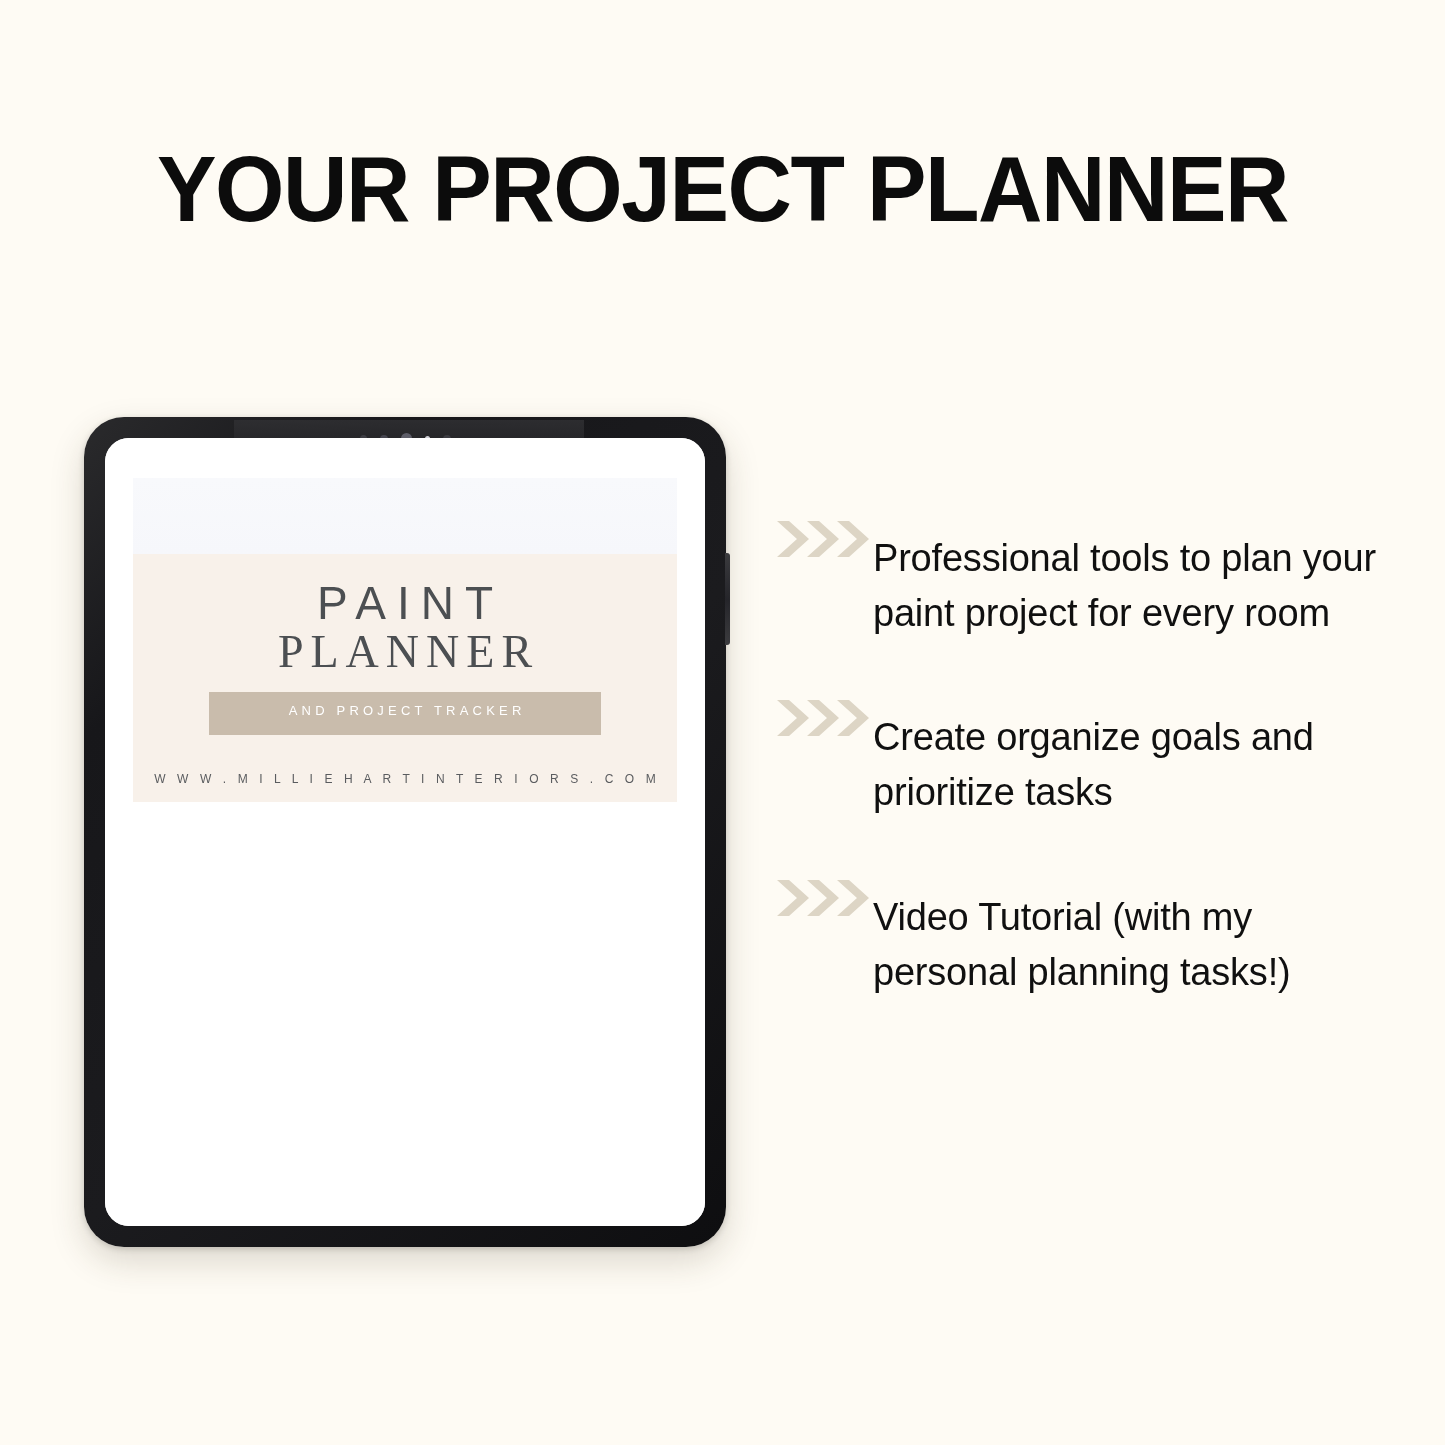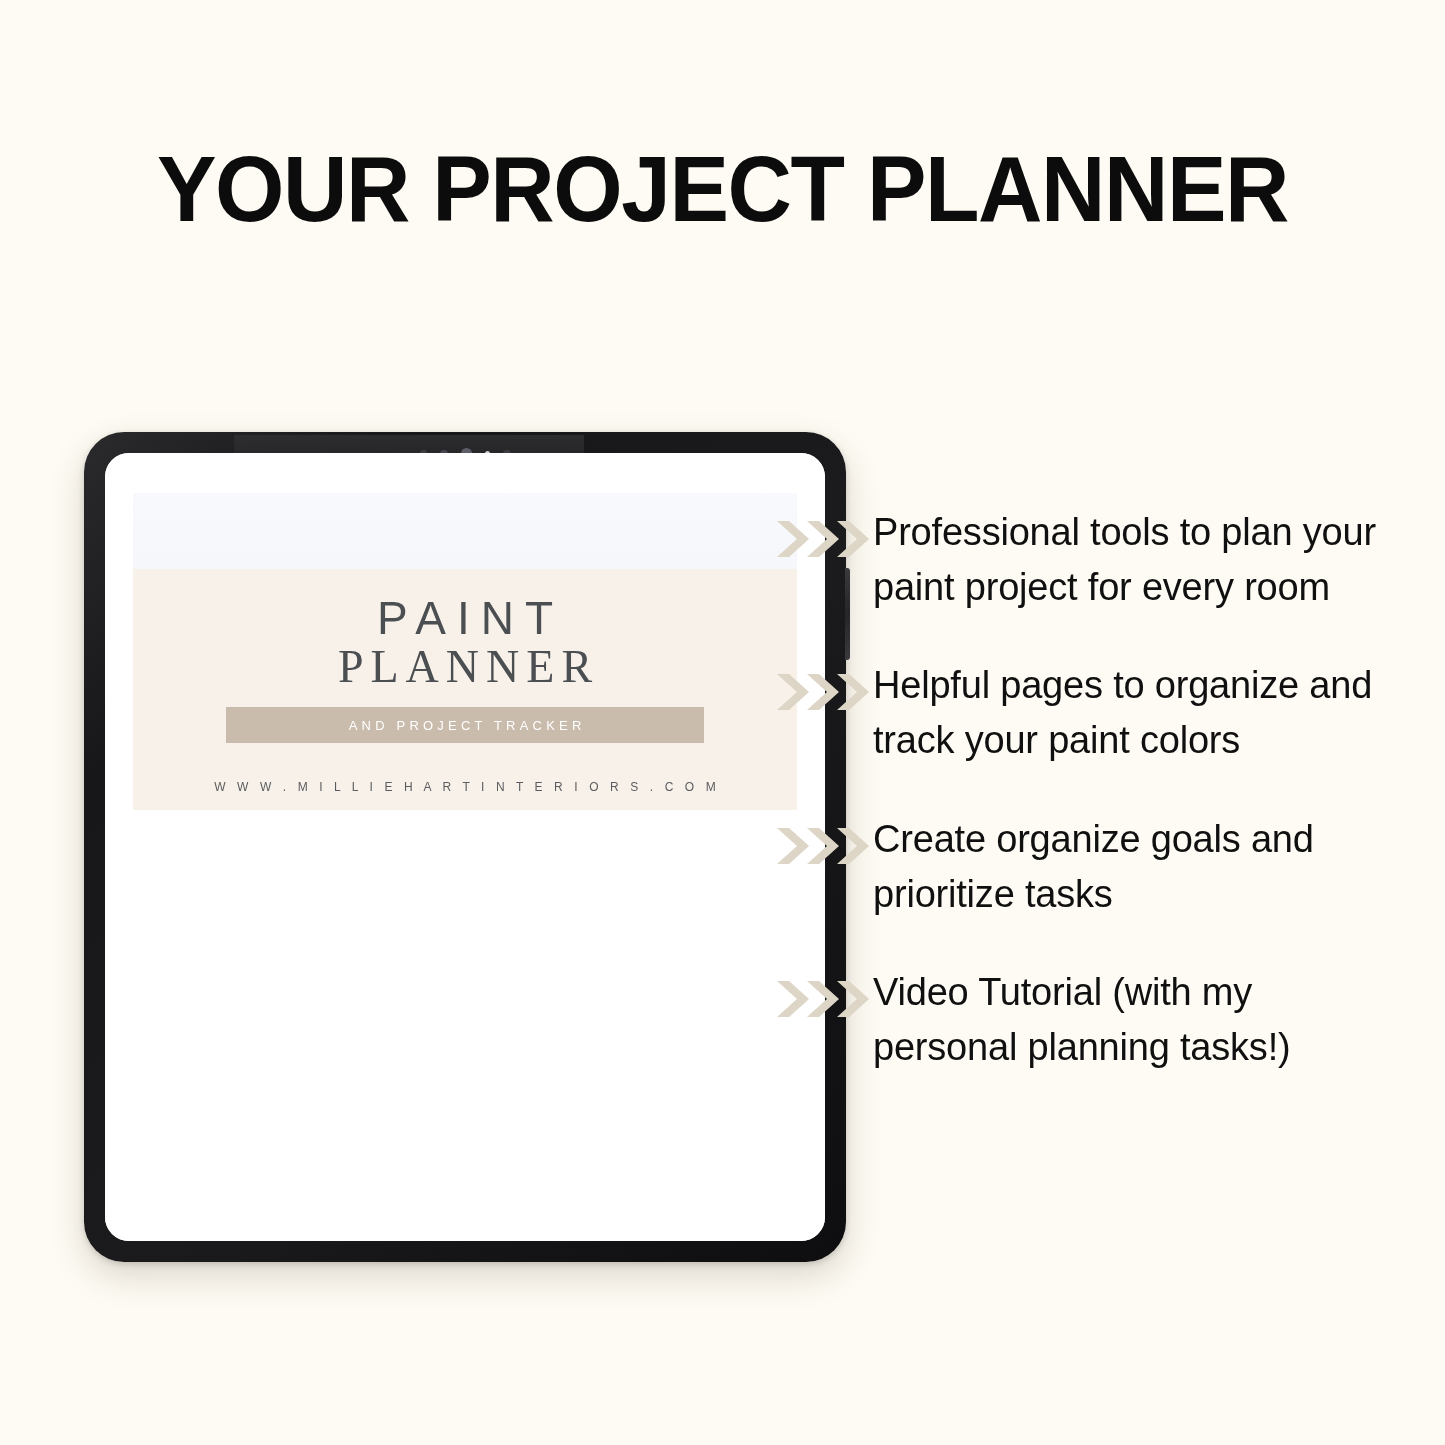--- a/index.html
+++ b/index.html
@@ -29,22 +29,22 @@
     letter-spacing: -1.5px;
     color: #0C0C0C;
     line-height: 1;
     transform: scaleX(0.97);
   }
 
   
   .tablet-wrap {
     position: absolute;
     left: 84px;
-    top: 432px;
-    width: 762px;
+    top: 417px;
+    width: 642px;
     height: 830px;
   }
 
   .tablet-body {
     position: absolute;
     inset: 0;
     background: linear-gradient(135deg, #2a2a2c 0%, #17171a 22%, #1b1b1e 55%, #0e0e10 100%);
     border-radius: 40px;
     box-shadow: 0 14px 34px rgba(60,48,30,0.18), 0 2px 6px rgba(0,0,0,0.16);
   }
@@ -148,21 +148,21 @@
   }
 
   .cover-subbanner {
     margin: 16px auto 0 auto;
     width: 72%;
     background: #C9BCAC;
     color: #ffffff;
     font-size: 13px;
     letter-spacing: 4.2px;
     text-indent: 4.2px;
-    padding: 11px 0 10px 0;
+    padding: 11px 0 17px 0;
     font-weight: 400;
   }
 
   
   .cover-photo {
     position: relative;
     flex: 1;
     background: linear-gradient(180deg, #fdfdfd 0%, #fafafa 55%, #f7f6f5 100%);
     overflow: hidden;
   }
@@ -203,20 +203,21 @@
     gap: 2px;
   }
 
   .feature-text {
     font-family: "Liberation Sans", sans-serif;
     font-size: 38px;
     line-height: 1.44;
     color: #101010;
     font-weight: 400;
     letter-spacing: -0.2px;
+    margin-top: 26px;
   }
 </style>
 </head>
 <body>
 
 <div class="page-title">YOUR PROJECT PLANNER</div>
 
 <div class="tablet-wrap">
   <div class="tablet-body">
 
@@ -270,30 +271,20 @@
     <span class="chevrons">
       <svg width="96" height="40" viewBox="0 0 96 40" xmlns="http://www.w3.org/2000/svg">
         <path d="M2 2 L22 20 L2 38 L14 38 L34 20 L14 2 Z" fill="#DDD5C5"></path>
         <path d="M32 2 L52 20 L32 38 L44 38 L64 20 L44 2 Z" fill="#DDD5C5"></path>
         <path d="M62 2 L82 20 L62 38 L74 38 L94 20 L74 2 Z" fill="#DDD5C5"></path>
       </svg>
     </span>
     <span class="feature-text">Professional tools to plan your paint project for every room</span>
   </div>
 
-  <div class="feature-row">
-    <span class="chevrons">
-      <svg width="96" height="40" viewBox="0 0 96 40" xmlns="http://www.w3.org/2000/svg">
-        <path d="M2 2 L22 20 L2 38 L14 38 L34 20 L14 2 Z" fill="#DDD5C5"></path>
-        <path d="M32 2 L52 20 L32 38 L44 38 L64 20 L44 2 Z" fill="#DDD5C5"></path>
-        <path d="M62 2 L82 20 L62 38 L74 38 L94 20 L74 2 Z" fill="#DDD5C5"></path>
-      </svg>
-    </span>
-    <span class="feature-text">Helpful pages to organize and track your paint colors</span>
-  </div>
 
   <div class="feature-row">
     <span class="chevrons">
       <svg width="96" height="40" viewBox="0 0 96 40" xmlns="http://www.w3.org/2000/svg">
         <path d="M2 2 L22 20 L2 38 L14 38 L34 20 L14 2 Z" fill="#DDD5C5"></path>
         <path d="M32 2 L52 20 L32 38 L44 38 L64 20 L44 2 Z" fill="#DDD5C5"></path>
         <path d="M62 2 L82 20 L62 38 L74 38 L94 20 L74 2 Z" fill="#DDD5C5"></path>
       </svg>
     </span>
     <span class="feature-text">Create organize goals and prioritize tasks</span>

